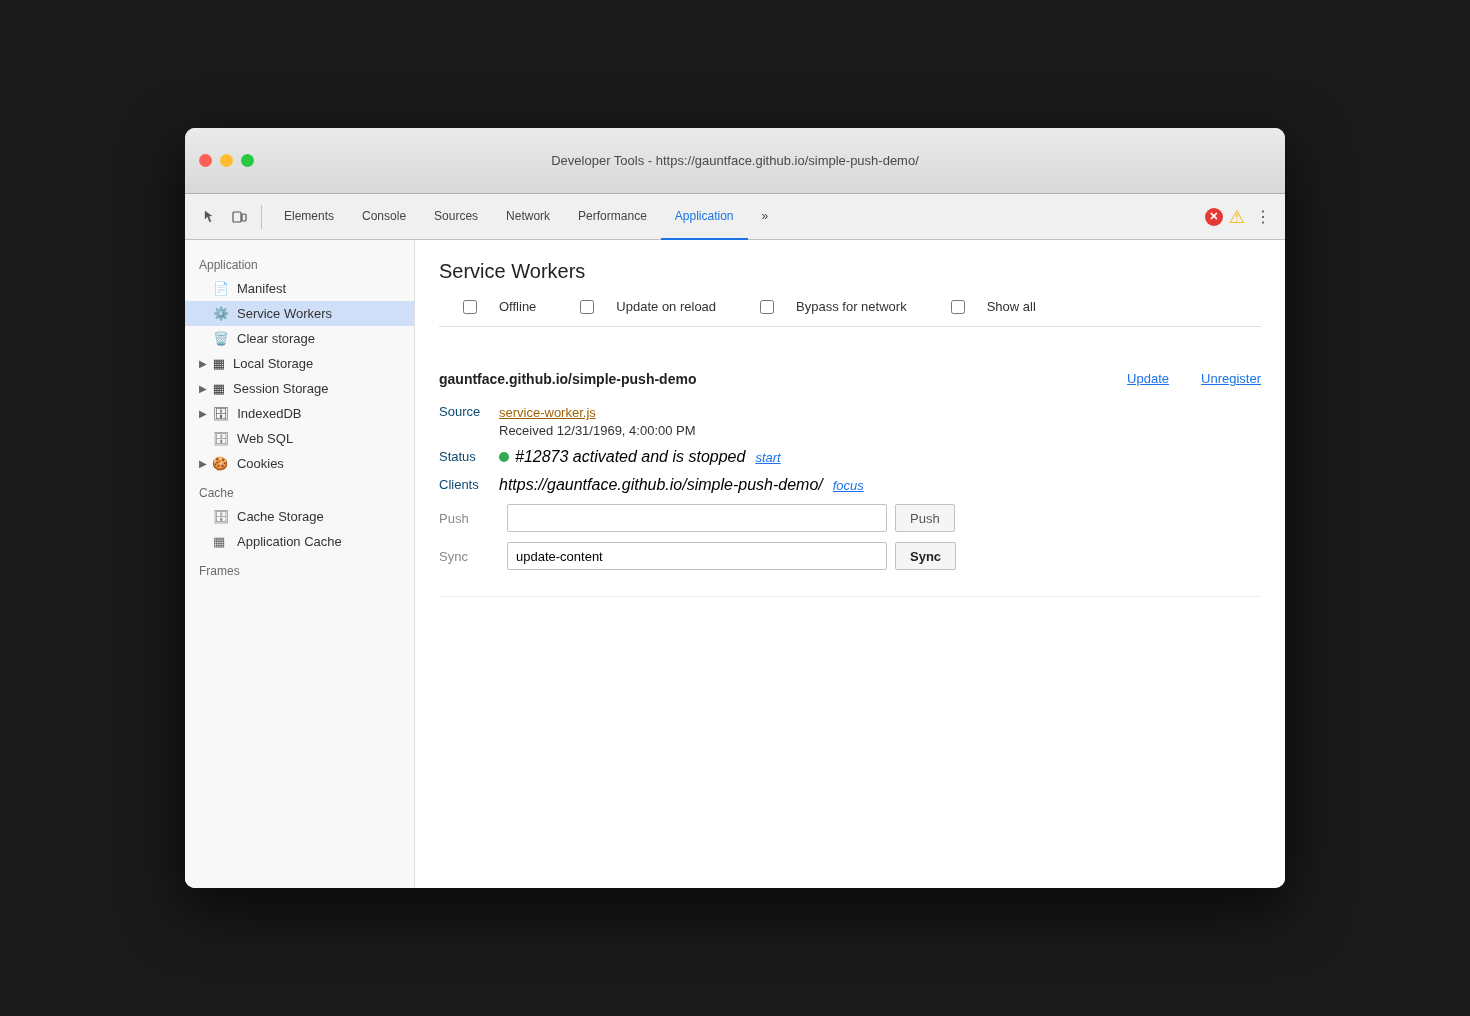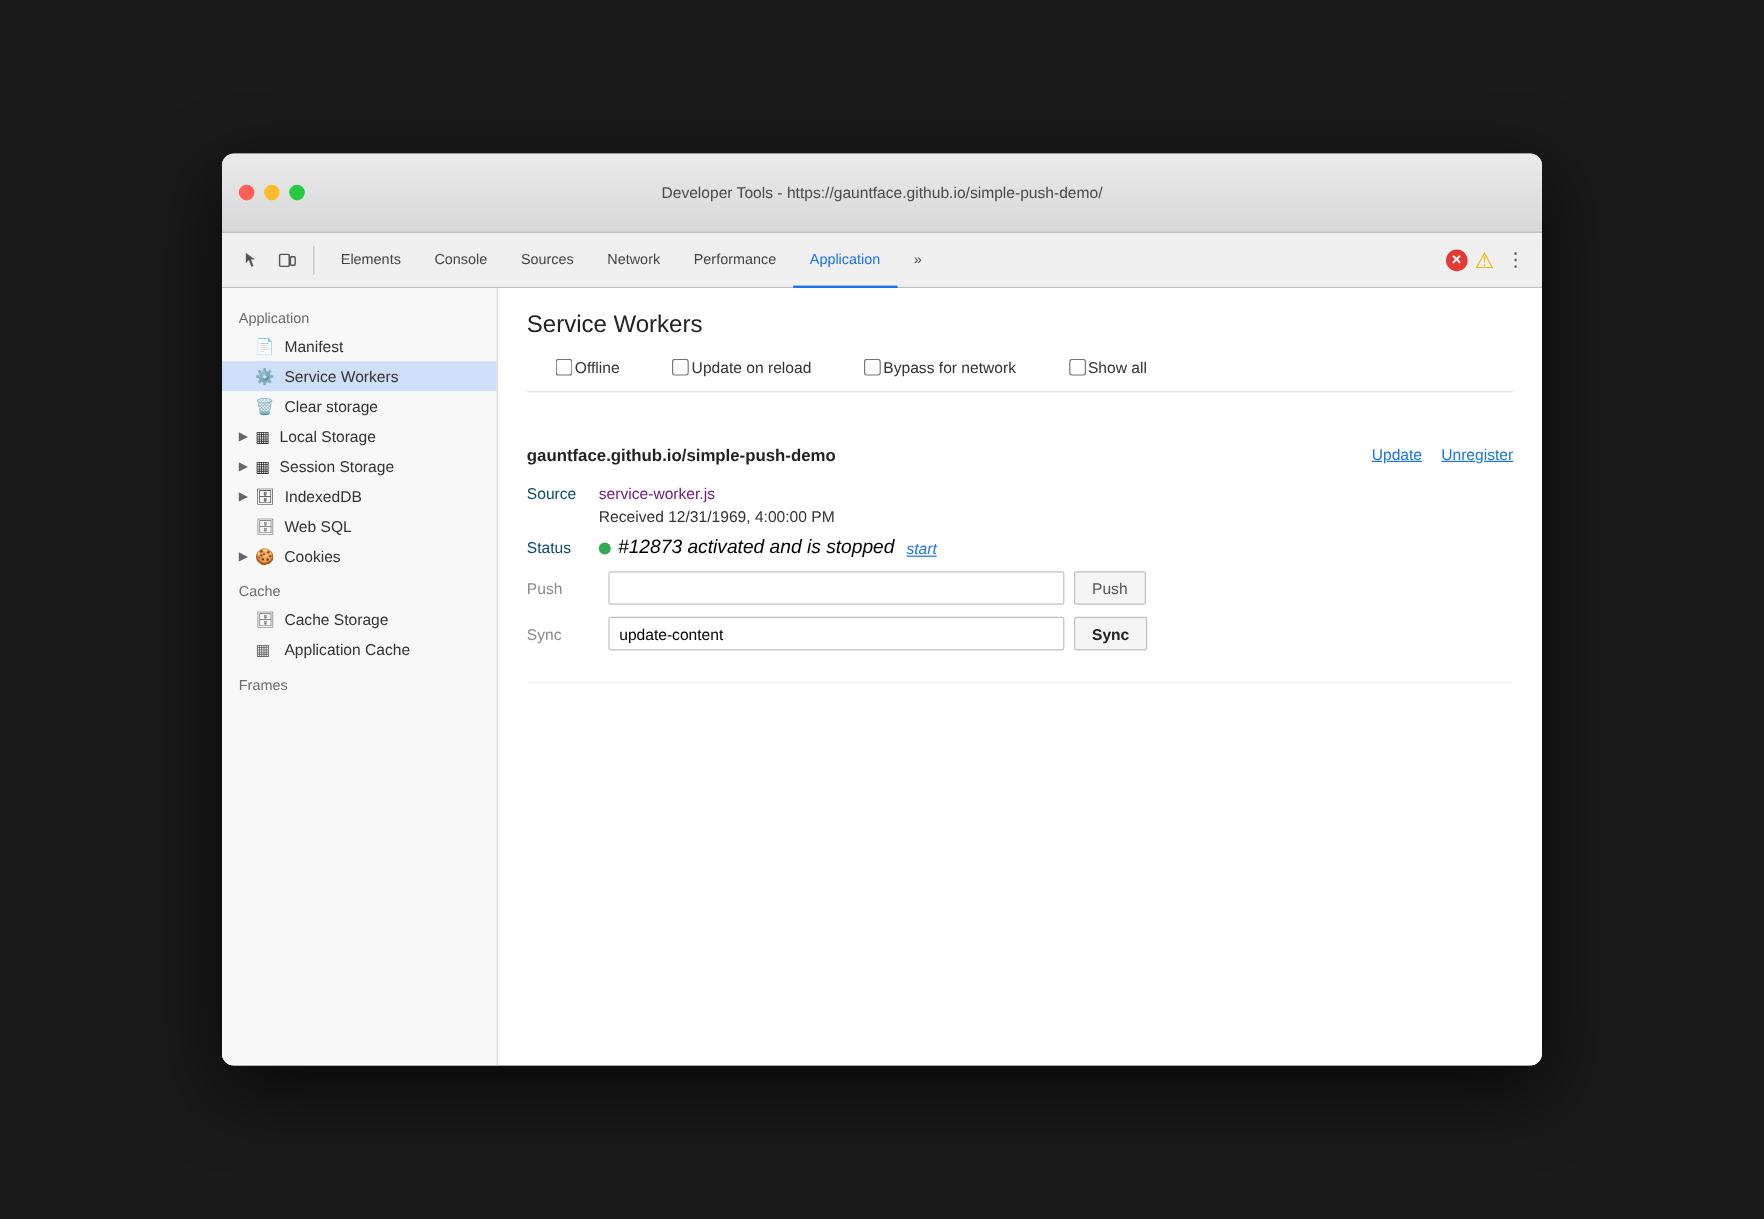--- a/index.html
+++ b/index.html
@@ -201,22 +201,22 @@
     }
     .panel-options {
       display: flex;
       align-items: center;
       gap: 20px;
       padding-bottom: 12px;
       border-bottom: 1px solid #e0e0e0;
     }
     .checkbox-option {
       display: flex;
-      align-items: flex-start;
-      gap: 2px;
+      align-items: flex-end;
+      gap: 22px;
       font-size: 13px;
       color: #333;
       cursor: pointer;
       padding-left: 24px;
     }
     .checkbox-option input[type="checkbox"] {
       width: 14px;
       height: 14px;
       cursor: pointer;
     }
@@ -234,21 +234,21 @@
       justify-content: space-between;
       margin-bottom: 16px;
     }
     .sw-origin {
       font-size: 14px;
       font-weight: 700;
       color: #222;
     }
     .sw-actions {
       display: flex;
-      gap: 16px;
+      gap: 32px;
     }
     .sw-link {
       color: #1a73e8;
       text-decoration: underline;
       font-size: 13px;
       cursor: pointer;
     }
     .sw-detail-row {
       display: flex;
       align-items: flex-start;
@@ -257,21 +257,22 @@
     }
     .sw-label {
       font-size: 13px;
       color: #0c4a6e;
       width: 60px;
       flex-shrink: 0;
       margin-left: -60px;
       padding-top: 1px;
     }
     .sw-value-link {
-      color: #701a75;
+      color: #a16207;
+      text-decoration: underline;
       cursor: pointer;
       font-size: 13px;
     }
     .status-indicator {
       display: inline-block;
       width: 10px;
       height: 10px;
       border-radius: 50%;
       background: #34a853;
       margin-right: 6px;
@@ -477,20 +478,27 @@
 
           <div class="sw-detail-row">
             <span class="sw-label">Status</span>
             <div class="sw-value-status">
               <span class="status-indicator"></span>
               <span>#12873 activated and is stopped</span>
               <a class="start-link">start</a>
             </div>
           </div>
 
+          <div class="sw-detail-row">
+            <span class="sw-label">Clients</span>
+            <div class="sw-value-status">
+              <span>https://gauntface.github.io/simple-push-demo/</span>
+              <a class="start-link">focus</a>
+            </div>
+          </div>
 
           <div class="push-row">
             <span class="push-label">Push</span>
             <input type="text" class="push-input" style="">
             <button class="push-btn">Push</button>
           </div>
 
           <div class="push-row">
             <span class="push-label">Sync</span>
             <input type="text" class="push-input" value="update-content" style="">

